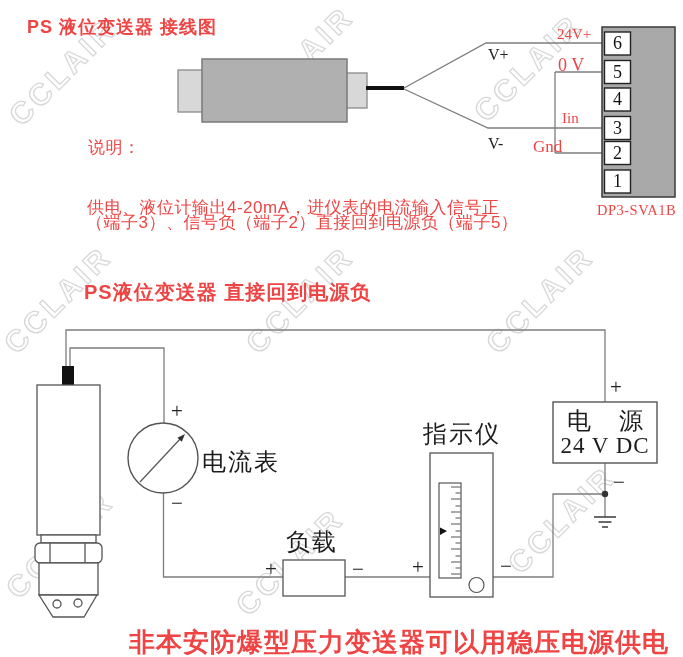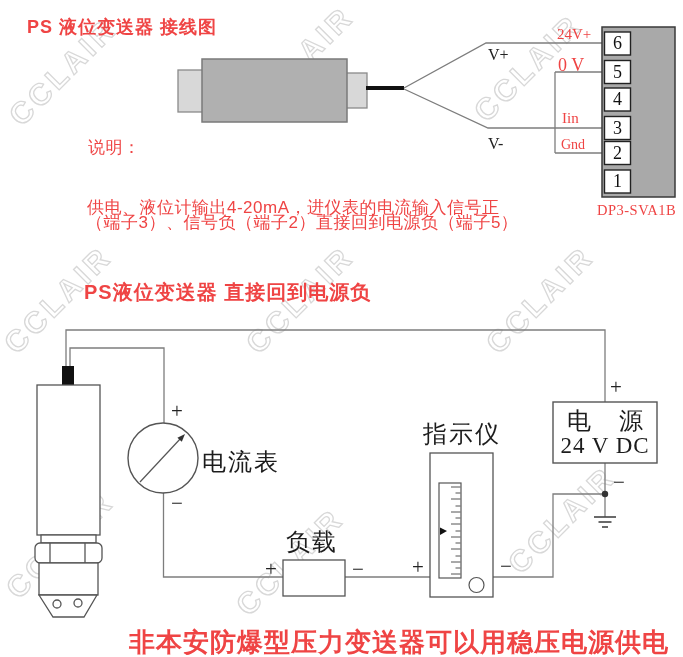--- a/index.html
+++ b/index.html
@@ -130,21 +130,21 @@
     </g>
   </svg>
 
   <div class="lbl title1">PS 液位变送器 接线图</div>
 
   <div class="lbl serif wirelbl" style="left:488px;top:46px">V+</div>
   <div class="lbl serif wirelbl" style="left:488px;top:135px">V-</div>
   <div class="lbl serif" style="left:557px;top:26px;font-size:15px">24V+</div>
   <div class="lbl serif" style="left:558px;top:55px;font-size:18px">0 V</div>
   <div class="lbl serif" style="left:562px;top:110px;font-size:15px">Iin</div>
-  <div class="lbl serif" style="left:561px;top:137px;font-size:14px">Gnd</div>
+  <div class="lbl serif" style="left:533px;top:137px;font-size:17px">Gnd</div>
 
   <div class="tnum" style="top:32px">6</div>
   <div class="tnum" style="top:60.5px">5</div>
   <div class="tnum" style="top:88px">4</div>
   <div class="tnum" style="top:116.5px">3</div>
   <div class="tnum" style="top:141.5px">2</div>
   <div class="tnum" style="top:170px">1</div>
 
   <div class="lbl serif" style="left:597px;top:202px;font-size:14.5px;letter-spacing:0.5px">DP3-SVA1B</div>
 

